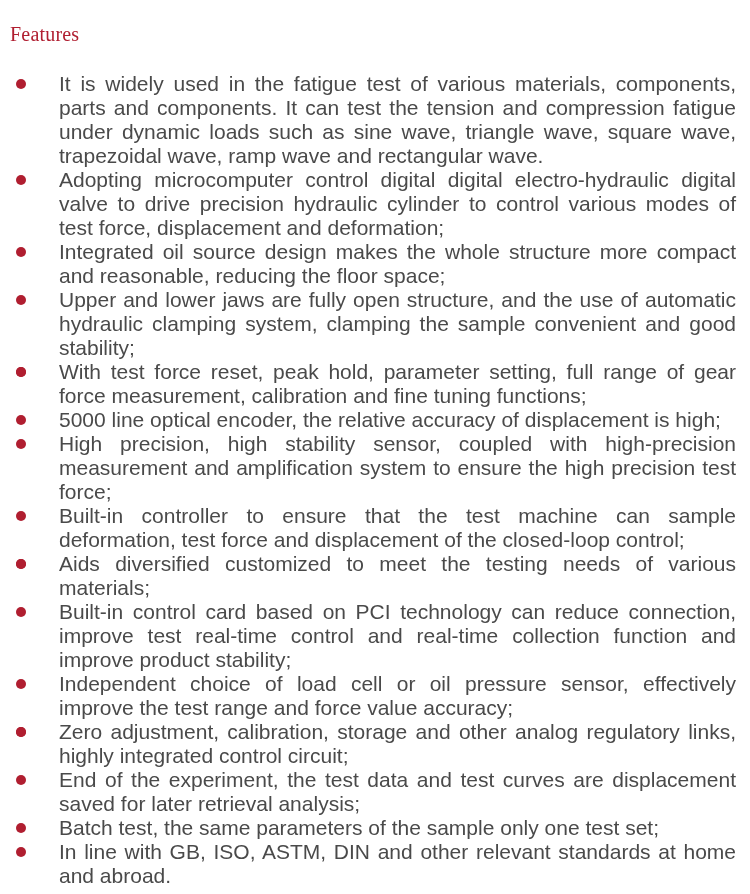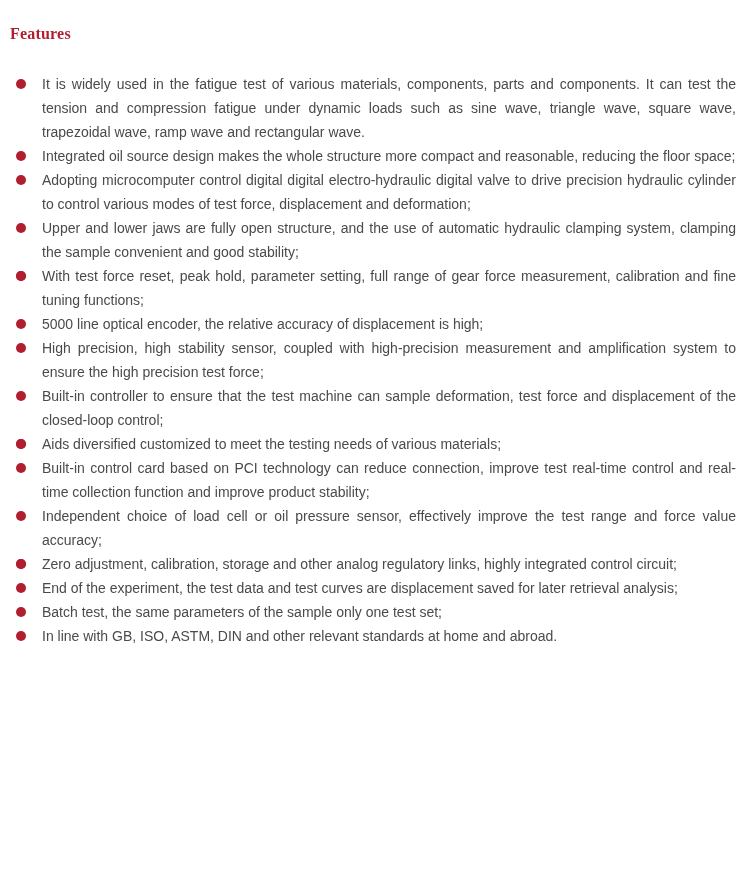--- a/index.html
+++ b/index.html
@@ -13,35 +13,35 @@
     position: relative;
     width: 750px;
     height: 894px;
     background: var(--background, #fff);
     overflow: hidden;
     font-family: "Liberation Sans", "DejaVu Sans", sans-serif;
   }
   .page-title {
     margin: 22px 0 0 10px;
     font-family: "Liberation Serif", "DejaVu Serif", serif;
-    font-weight: bold;
-    font-size: 16px;
+    font-weight: normal;
+    font-size: 20px;
     line-height: 24px;
     color: var(--accent, #B01E30);
     letter-spacing: 0.2px;
   }
   .features-list {
     list-style: none;
     margin-top: 26px;
   }
   .feature-item {
     position: relative;
-    padding-left: 42px;
+    padding-left: 59px;
     padding-right: 14px;
-    font-size: 14px;
+    font-size: 21px;
     line-height: 24px;
     color: var(--body-text, #4A4A4A);
     text-align: justify;
     text-justify: inter-word;
   }
   .bullet {
     position: absolute;
     left: 16px;
     top: 7px;
     width: 10px;
@@ -55,25 +55,25 @@
 
 <div class="page">
   <h1 class="page-title">Features</h1>
   <ul class="features-list">
     <li class="feature-item">
       <span class="bullet"></span>
       <span>It is widely used in the fatigue test of various materials, components, parts and components. It can test the tension and compression fatigue under dynamic loads such as sine wave, triangle wave, square wave, trapezoidal wave, ramp wave and rectangular wave.</span>
     </li>
     <li class="feature-item">
       <span class="bullet"></span>
-      <span>Integrated oil source design makes the whole structure more compact and reasonable, reducing the floor space;</span>
+      <span>Adopting microcomputer control digital digital electro-hydraulic digital valve to drive precision hydraulic cylinder to control various modes of test force, displacement and deformation;</span>
     </li>
     <li class="feature-item">
       <span class="bullet"></span>
-      <span>Adopting microcomputer control digital digital electro-hydraulic digital valve to drive precision hydraulic cylinder to control various modes of test force, displacement and deformation;</span>
+      <span>Integrated oil source design makes the whole structure more compact and reasonable, reducing the floor space;</span>
     </li>
     <li class="feature-item">
       <span class="bullet"></span>
       <span>Upper and lower jaws are fully open structure, and the use of automatic hydraulic clamping system, clamping the sample convenient and good stability;</span>
     </li>
     <li class="feature-item">
       <span class="bullet"></span>
     </li>
     <li class="feature-item">
       <span class="bullet"></span>

